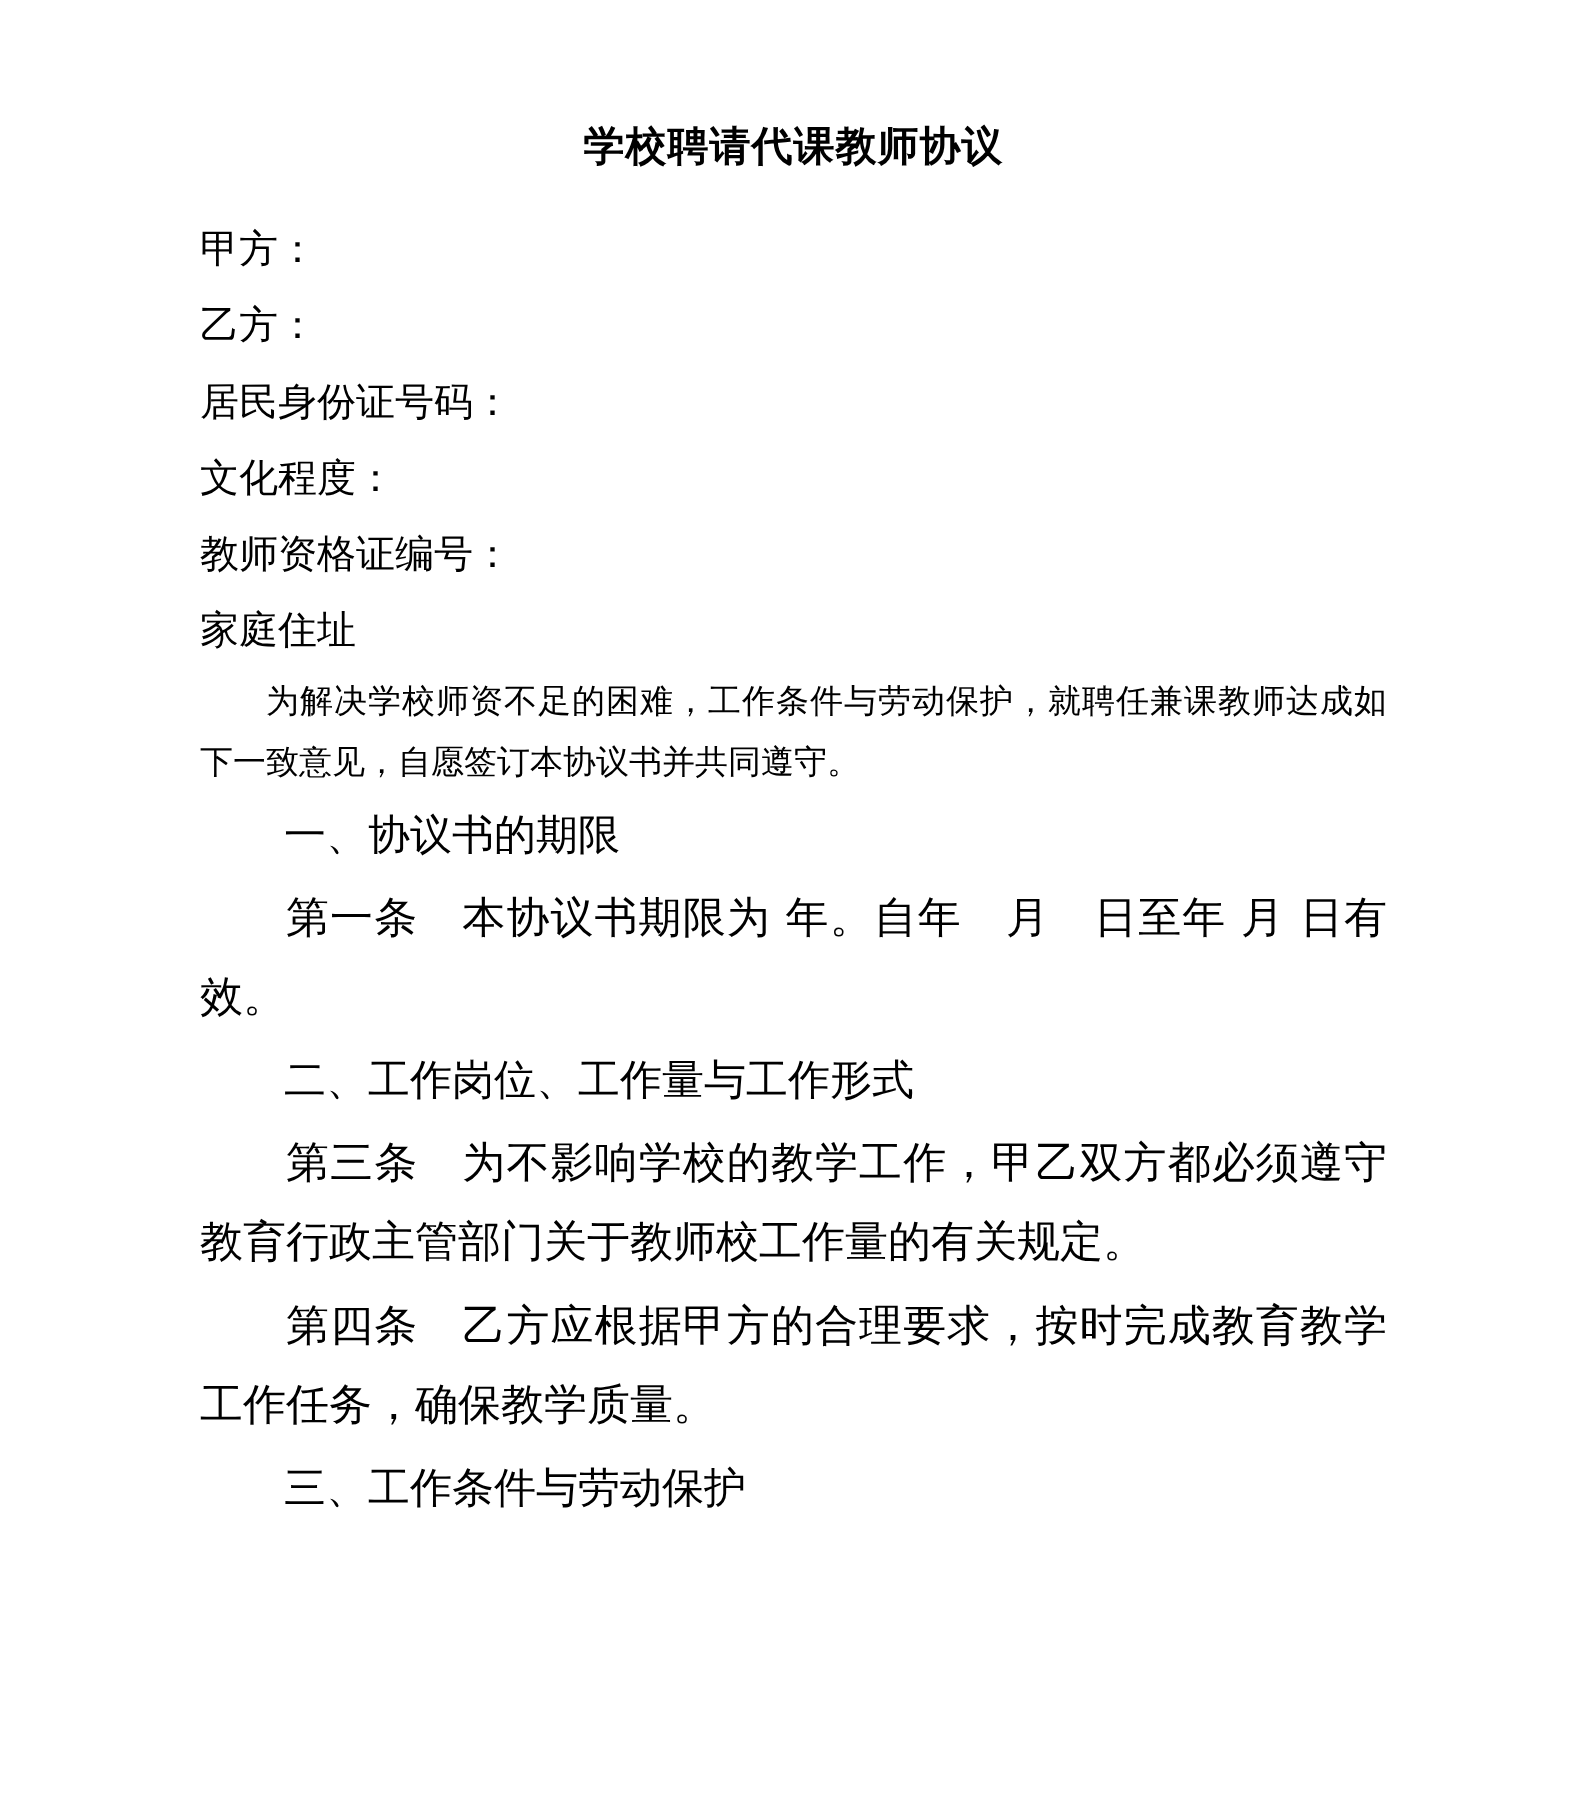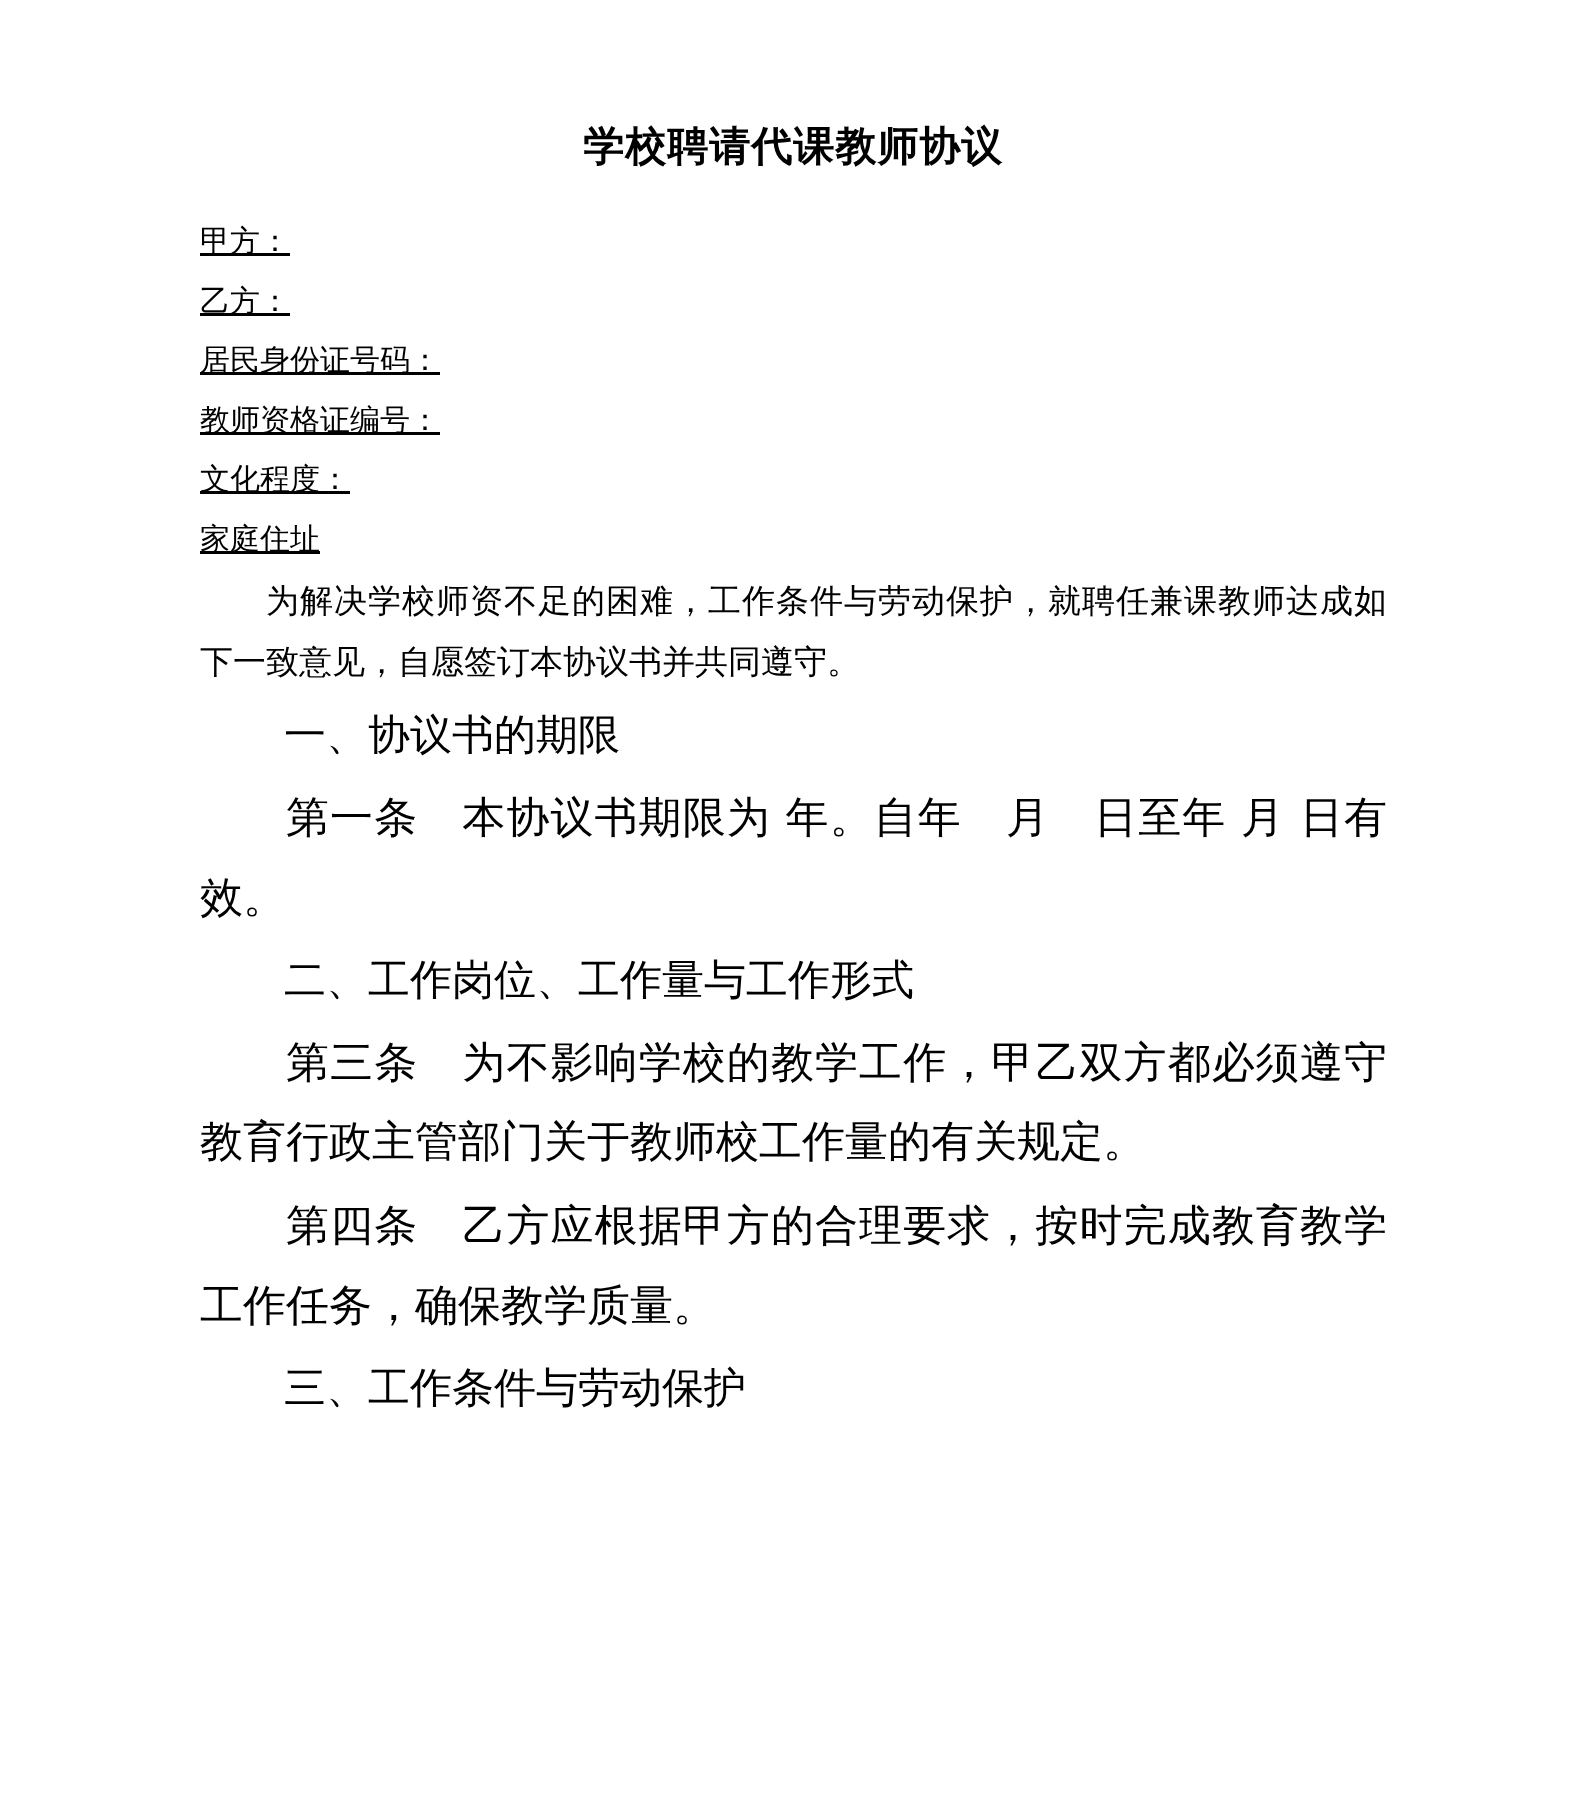--- a/index.html
+++ b/index.html
@@ -23,25 +23,24 @@
   }
   .doc-title {
     text-align: center;
     font-size: 41px;
     font-weight: bold;
     line-height: 1.3;
     margin: 0 0 40px 0;
     letter-spacing: 1px;
   }
   .field-line {
-    font-size: 30px;
+    font-size: 39px;
     line-height: 1.85;
     margin: 0 0 4px 0;
     text-indent: 0;
-    text-decoration: underline;
   }
   .para {
     font-size: 33px;
     line-height: 1.85;
     margin: 0 0 4px 0;
     text-indent: 2em;
     text-align: justify;
   }
   .section-heading {
     font-size: 42px;
@@ -61,22 +60,22 @@
 </head>
 <body>
 
 <div class="page">
 
   <h1 class="doc-title">学校聘请代课教师协议</h1>
 
   <p class="field-line">甲方：</p>
   <p class="field-line">乙方：</p>
   <p class="field-line">居民身份证号码：</p>
+  <p class="field-line">文化程度：</p>
   <p class="field-line">教师资格证编号：</p>
-  <p class="field-line">文化程度：</p>
   <p class="field-line">家庭住址</p>
 
   <p class="para">为解决学校师资不足的困难，工作条件与劳动保护，就聘任兼课教师达成如下一致意见，自愿签订本协议书并共同遵守。</p>
 
   <p class="section-heading">一、协议书的期限</p>
   <p class="clause">第一条　本协议书期限为 年。自年　月　日至年 月 日有效。</p>
 
   <p class="section-heading">二、工作岗位、工作量与工作形式</p>
   <p class="clause">第三条　为不影响学校的教学工作，甲乙双方都必须遵守教育行政主管部门关于教师校工作量的有关规定。</p>
   <p class="clause">第四条　乙方应根据甲方的合理要求，按时完成教育教学工作任务，确保教学质量。</p>

